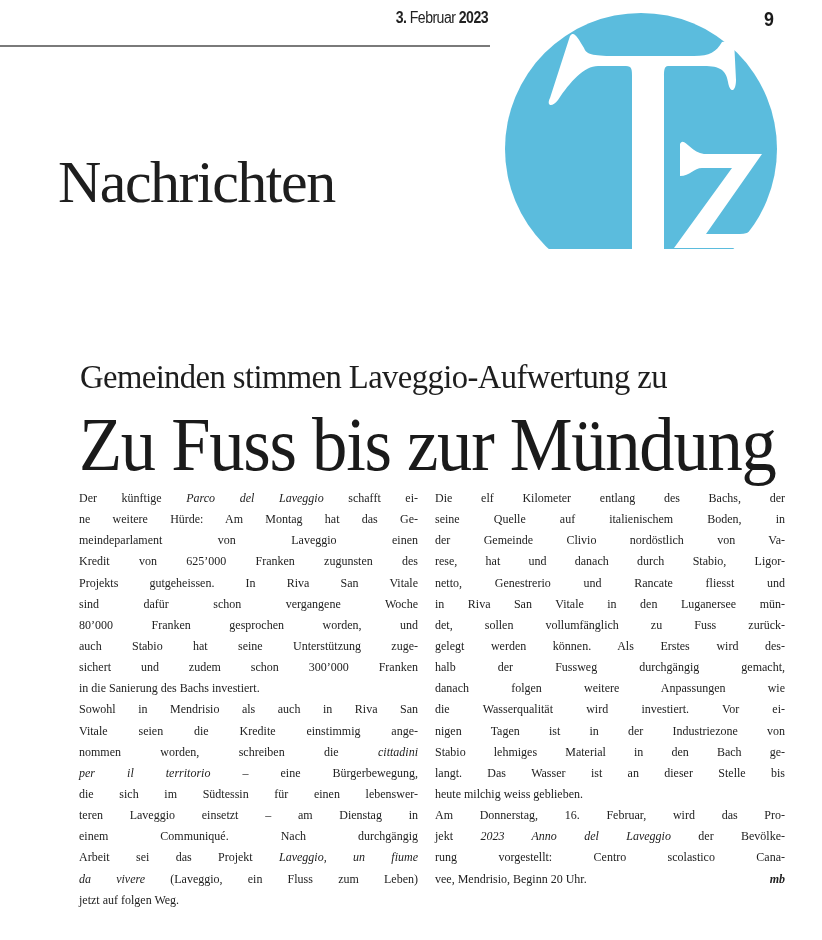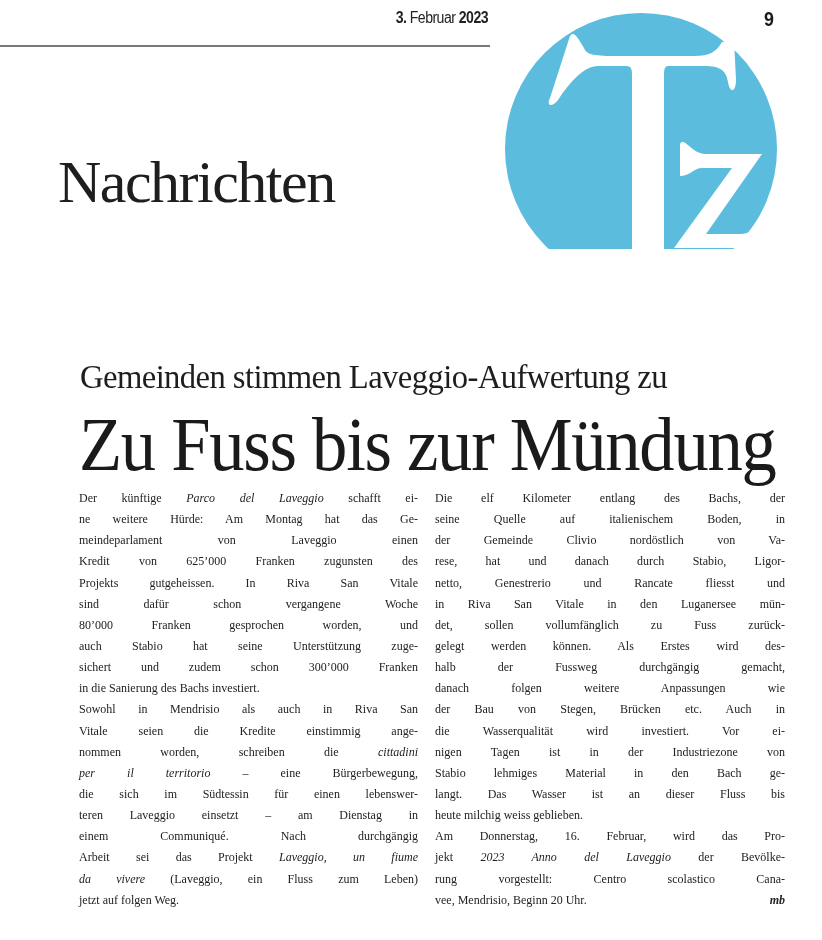--- a/index.html
+++ b/index.html
@@ -113,23 +113,22 @@
     <span class="line">Die elf Kilometer entlang des Bachs, der</span>
     <span class="line">seine Quelle auf italienischem Boden, in</span>
     <span class="line">der Gemeinde Clivio nordöstlich von Va-</span>
     <span class="line">rese, hat und danach durch Stabio, Ligor-</span>
     <span class="line">netto, Genestrerio und Rancate fliesst und</span>
     <span class="line">in Riva San Vitale in den Luganersee mün-</span>
     <span class="line">det, sollen vollumfänglich zu Fuss zurück-</span>
     <span class="line">gelegt werden können. Als Erstes wird des-</span>
     <span class="line">halb der Fussweg durchgängig gemacht,</span>
     <span class="line">danach folgen weitere Anpassungen wie</span>
-    <span class="line">der Bau von Stegen, Brücken etc. Auch in</span>
     <span class="line">die Wasserqualität wird investiert. Vor ei-</span>
     <span class="line">nigen Tagen ist in der Industriezone von</span>
     <span class="line">Stabio lehmiges Material in den Bach ge-</span>
-    <span class="line">langt. Das Wasser ist an dieser Fluss bis</span>
+    <span class="line">langt. Das Wasser ist an dieser Stelle bis</span>
     <span class="line last">heute milchig weiss geblieben.</span>
     <span class="line">Am Donnerstag, 16. Februar, wird das Pro-</span>
     <span class="line">jekt <i>2023 Anno del Laveggio</i> der Bevölke-</span>
     <span class="line">rung vorgestellt: Centro scolastico Cana-</span>
     <span class="line last">vee, Mendrisio, Beginn 20 Uhr.<span class="sig">mb</span></span>
   </div>
 
 </body></html>

